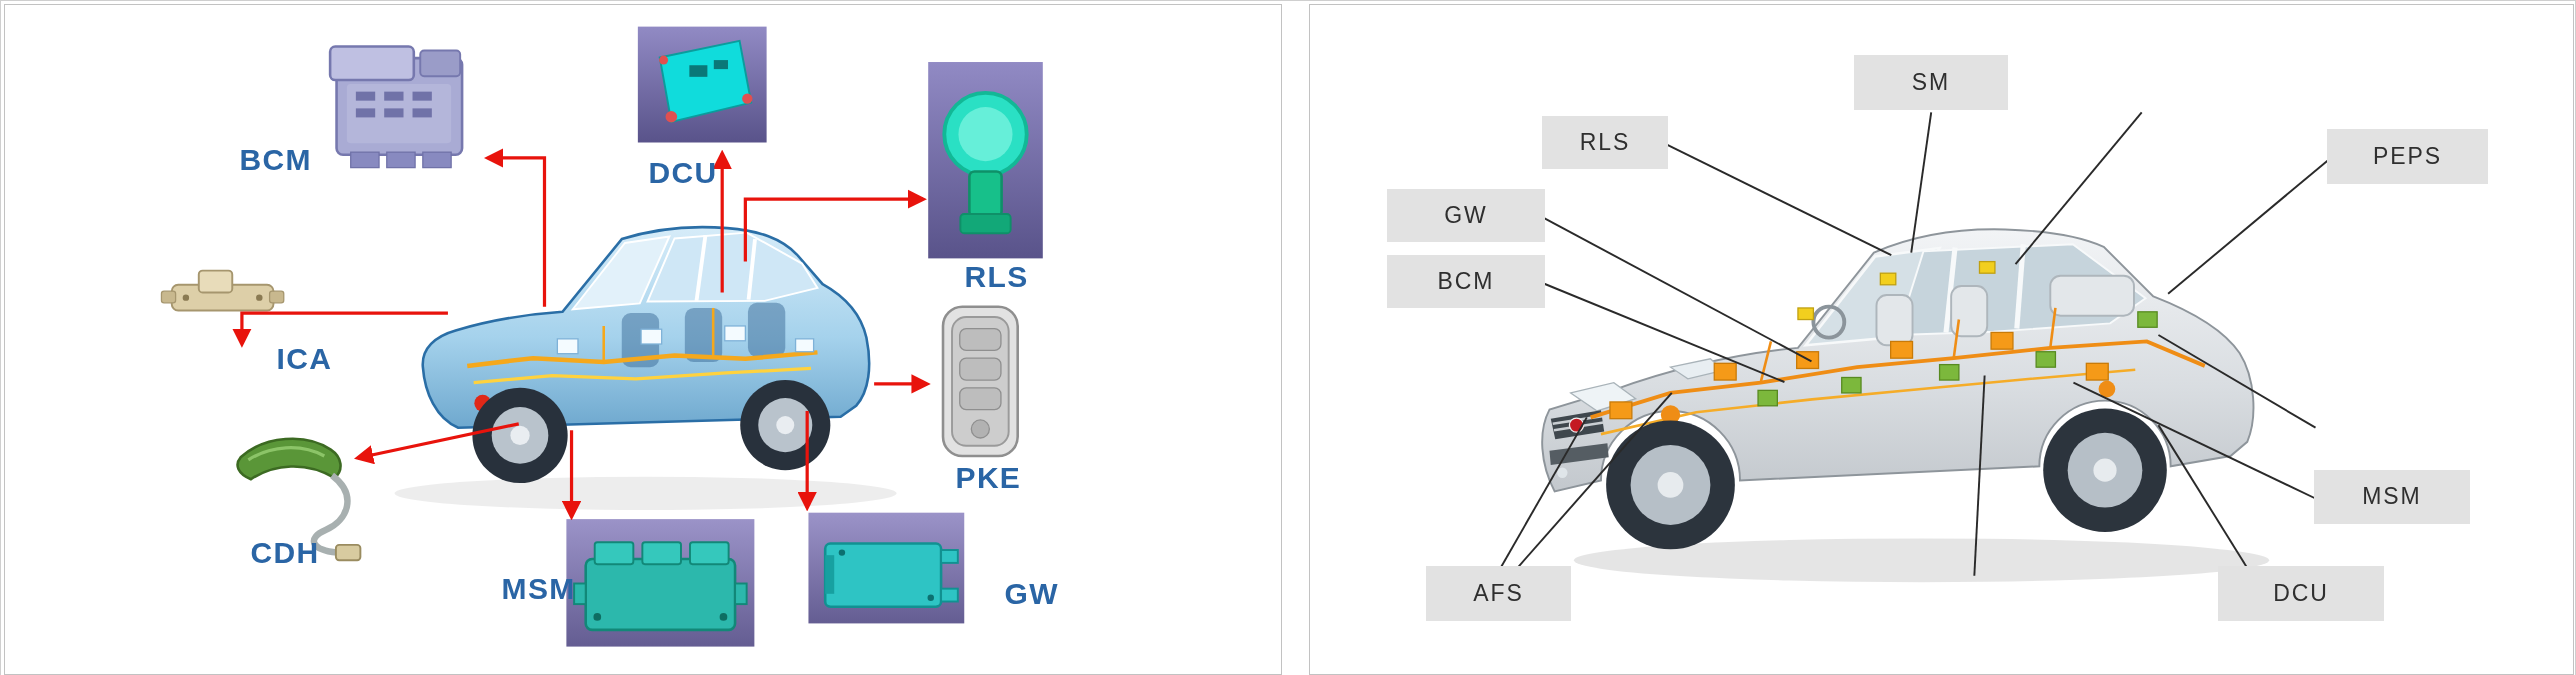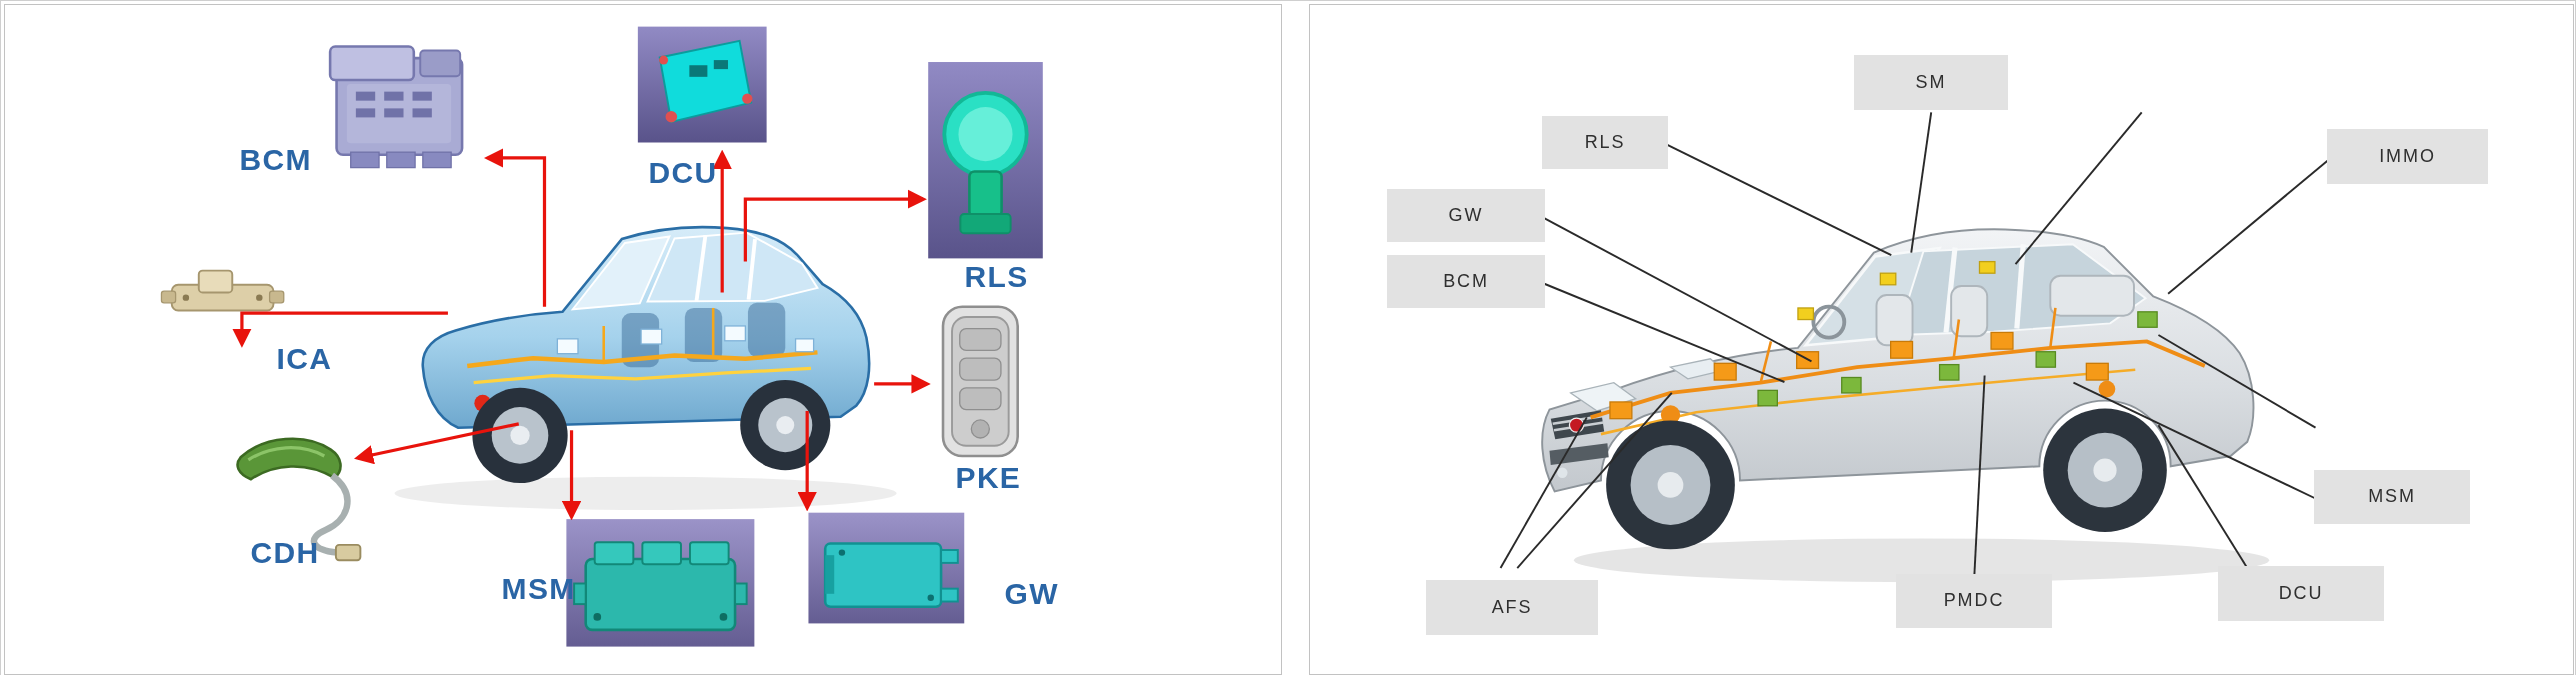--- a/index.html
+++ b/index.html
@@ -15,21 +15,21 @@
   .panel.right{left:1308px;width:1265px}
   .art{position:absolute;left:0;top:0;width:100%;height:100%;display:block}
   .lbl{
     position:absolute;color:var(--left_label_color,#2a65a5);
     font-weight:700;font-size:30px;letter-spacing:1.3px;line-height:1;
     white-space:nowrap;
   }
   .tag{
     position:absolute;background:var(--right_label_bg,#e2e2e2);
     color:var(--right_label_text,#2f2f2f);
-    font-size:18px;letter-spacing:1.9px;font-weight:400;
+    font-size:23px;letter-spacing:1.9px;font-weight:400;
     display:flex;align-items:center;justify-content:center;white-space:nowrap;
   }
   .arrow{fill:none;stroke:#e8130c;stroke-width:5}
   .leader{stroke:#2a2a2a;stroke-width:3}
 </style>
 </head>
 <body>
 
 <div class="canvas">
 
@@ -270,23 +270,22 @@
         <line class="leader" x1="1562" y1="766" x2="1186" y2="586"></line>
         <line class="leader" x1="296" y1="874" x2="430" y2="640"></line>
         <line class="leader" x1="322" y1="874" x2="562" y2="602"></line>
         <line class="leader" x1="1032" y1="886" x2="1048" y2="575"></line>
         <line class="leader" x1="1456" y1="874" x2="1318" y2="652"></line>
       </g>
     </svg>
 
     <div class="tag" style="left:544px;top:50px;width:154px;height:55px">SM</div>
     <div class="tag" style="left:232px;top:111px;width:126px;height:53px">RLS</div>
-    <div class="tag" style="left:1017px;top:124px;width:161px;height:55px">IMMO</div>
+    <div class="tag" style="left:1017px;top:124px;width:161px;height:55px">PEPS</div>
     <div class="tag" style="left:77px;top:184px;width:158px;height:53px">GW</div>
     <div class="tag" style="left:77px;top:250px;width:158px;height:53px">BCM</div>
     <div class="tag" style="left:1004px;top:465px;width:156px;height:54px">MSM</div>
-    <div class="tag" style="left:116px;top:575px;width:172px;height:55px">AFS</div>
-    <div class="tag" style="left:586px;top:569px;width:156px;height:54px">PMDC</div>
+    <div class="tag" style="left:116px;top:561px;width:145px;height:55px">AFS</div>
     <div class="tag" style="left:908px;top:561px;width:166px;height:55px">DCU</div>
   </section>
 
 </div>
 
 
 </body></html>

